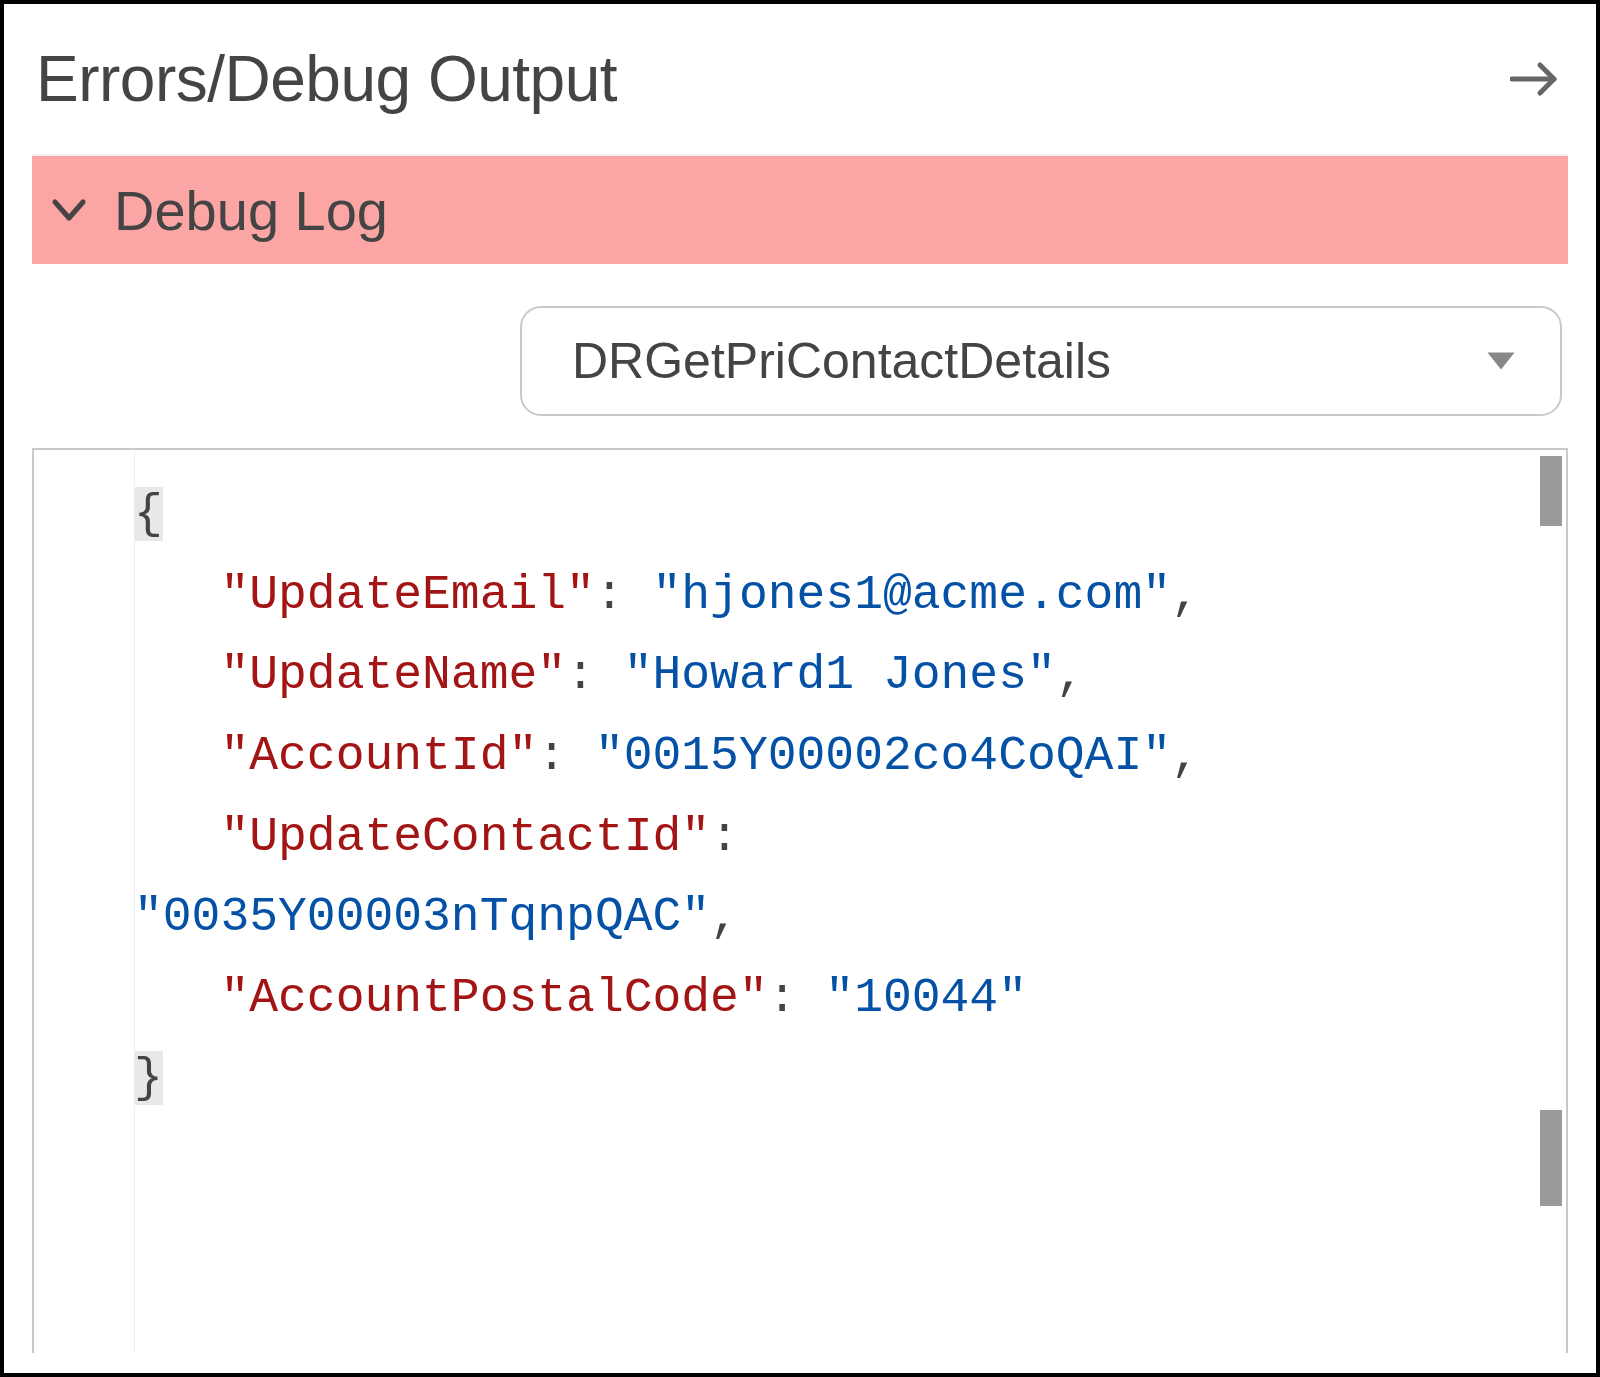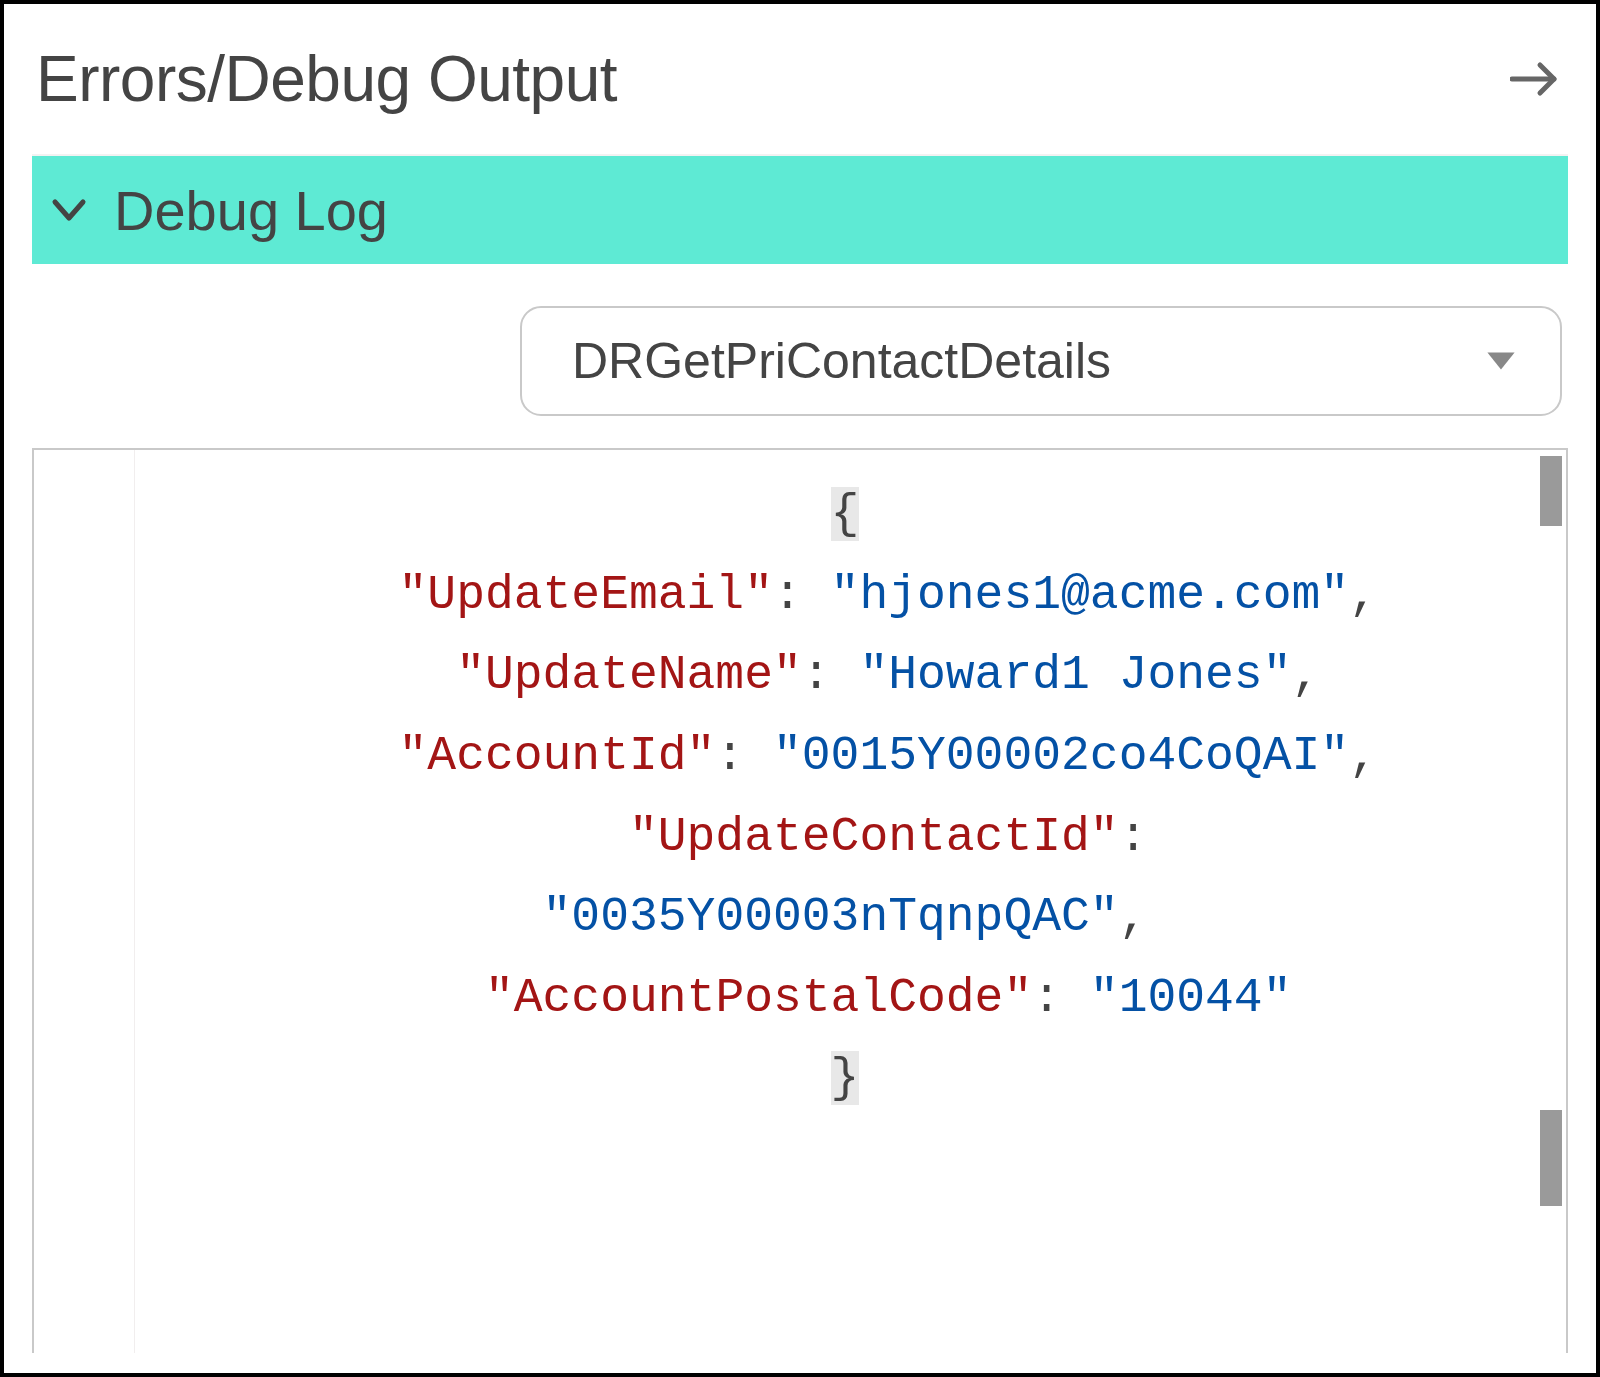--- a/index.html
+++ b/index.html
@@ -13,21 +13,20 @@
   }
 
   .container {
     box-sizing: border-box;
     width: 1600px;
     height: 1377px;
     border: 4px solid #000000;
     padding: 0 28px 20px 28px;
     display: flex;
     flex-direction: column;
-    text-align: center;
   }
 
   
   .header {
     height: 150px;
     display: flex;
     align-items: center;
     justify-content: space-between;
     padding: 0 4px 0 4px;
   }
@@ -42,21 +41,21 @@
     height: 60px;
     display: flex;
     align-items: center;
     justify-content: center;
     cursor: pointer;
   }
 
   
   .section {
     height: 108px;
-    background: #5eead4;
+    background: #fca5a5;
     border-top: 2px solid #f3f2f2;
     display: flex;
     align-items: center;
     padding-left: 14px;
     gap: 22px;
   }
   .chev {
     width: 46px;
     height: 46px;
     display: flex;

